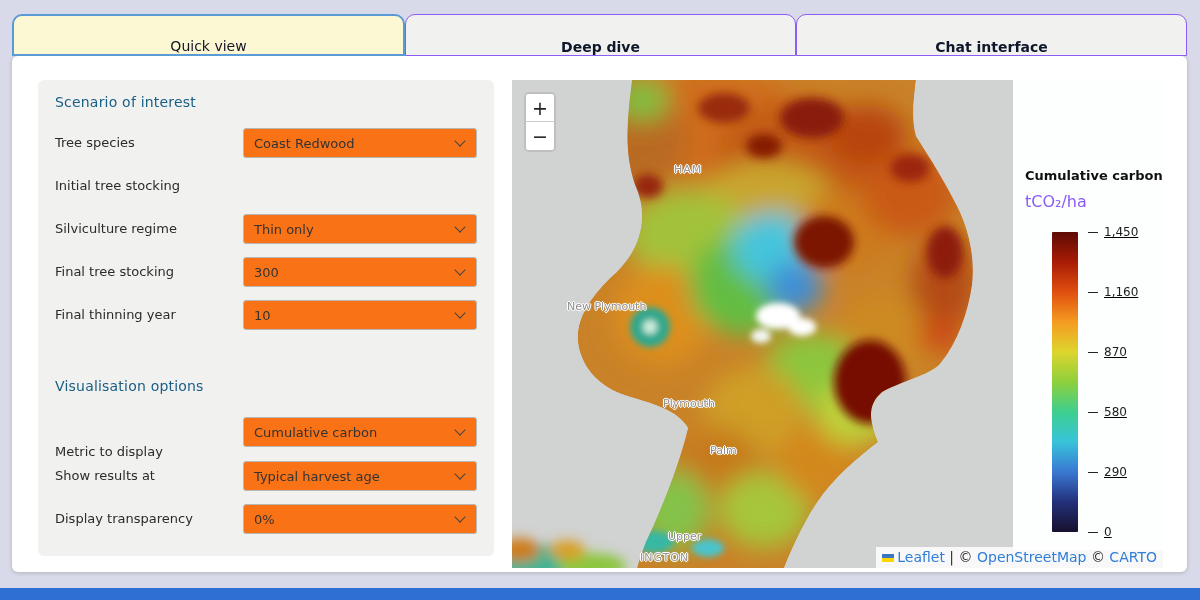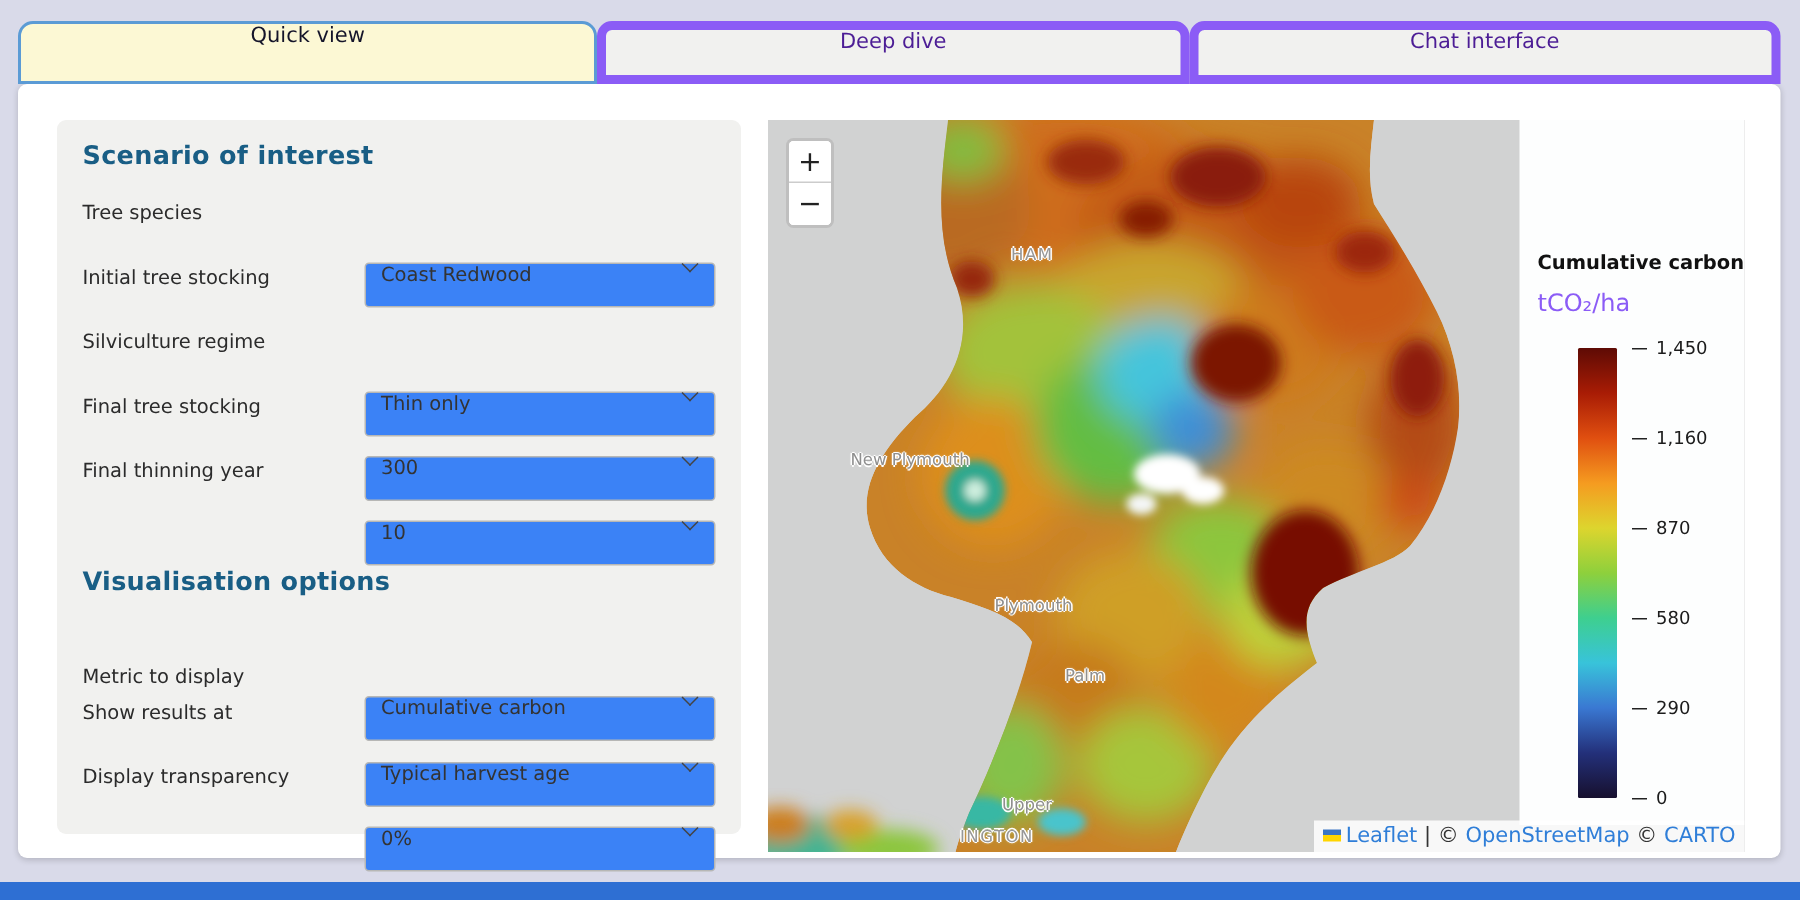--- a/index.html
+++ b/index.html
@@ -1,39 +1,39 @@
 <!DOCTYPE html>
 <html><head>
 <meta charset="utf-8">
 <style>
   * { margin:0; padding:0; box-sizing:border-box; }
   html,body { width:1200px; height:600px; }
   body { font-family:"DejaVu Sans","Liberation Sans",sans-serif; background:#d9dae9; position:relative; overflow:hidden; }
 
   
   .tabbar { position:absolute; left:12px; top:14px; width:1175px; height:42px; display:flex; z-index:5; }
-  .tab { flex:1; display:flex; align-items:flex-start; justify-content:center; font-size:14px;
+  .tab { flex:1; display:flex; align-items:flex-end; justify-content:center; font-size:14px;
          border-radius:10px 10px 0 0; cursor:pointer; }
-  .tab-inactive { background:#f1f1ef; border:6px solid #8b5cf6; color:#4c1d95; }
+  .tab-inactive { background:#f1f1ef; border:1px solid #8b5cf6; color:#0f172a;font-weight:bold; }
   .tab-active { background:#fcf8d4; border:2px solid #5b9bd5; color:#15152a; font-weight:500; z-index:6; }
 
   
   .card { position:absolute; left:12px; top:56px; width:1175px; height:516px; background:#ffffff;
           border-radius:6px; box-shadow:0 1px 4px rgba(0,0,0,0.18); z-index:4; }
 
   
   .footer-bar { position:absolute; left:0; right:0; bottom:0; height:12px; background:#2e6fd3; }
 
   
   .panel { position:absolute; left:26px; top:24px; width:456px; height:476px; background:#f1f1ef; border-radius:6px; }
-  .panel h2 { position:absolute; left:17px; font-size:17px; font-weight:700; color:#195e85; letter-spacing:0.2px; }
+  .panel h2 { position:absolute; left:17px; font-size:14px; font-weight:400; color:#195e85; letter-spacing:0.2px; }
   .flabel { position:absolute; left:17px; font-size:13px; color:#2b2b2b; }
-  .select { position:absolute; left:205px; width:234px; height:30px; background:#3b82f6; border:1px solid #b7b7b5;
-            border-radius:3px; display:flex; justify-content:space-between;
-            padding:0 12px 0 10px; font-size:13px; color:#333; cursor:pointer;margin-top:47px; }
+  .select { position:absolute; left:205px; width:234px; height:30px; background:#f97316; border:1px solid #b7b7b5;
+            border-radius:3px; display:flex; align-items:center; justify-content:space-between;
+            padding:0 12px 0 10px; font-size:13px; color:#333; cursor:pointer; }
   .chev { width:8px; height:8px; border-right:1.6px solid #444; border-bottom:1.6px solid #444;
           transform:rotate(45deg); margin-top:-4px; flex:0 0 auto; }
 
   
   .map { position:absolute; left:500px; top:24px; width:651px; height:488px; background:#d1d2d2; overflow:hidden; }
   .map svg { position:absolute; left:0; top:0; }
 
   .plbl { position:absolute; font-size:11px; color:#8f8f8f;
           text-shadow:1px 0 0 #fff,-1px 0 0 #fff,0 1px 0 #fff,0 -1px 0 #fff,0 0 2px #fff; white-space:nowrap; }
   .caps { letter-spacing:1px; font-size:11px; color:#979797; }
@@ -43,21 +43,21 @@
           border:2px solid rgba(0,0,0,0.25); border-radius:5px; overflow:hidden; z-index:8; }
   .zoom-btn { width:100%; height:28px; display:flex; align-items:center; justify-content:center;
               font-size:19px; color:#222; background:#fff; cursor:pointer; }
   .zoom-btn:first-child { border-bottom:1px solid #ccc; }
 
   
   .legend { position:absolute; right:0; top:0; width:150px; height:470px; background:rgba(255,255,255,0.96); z-index:7; }
   .legend-title { position:absolute; left:12px; top:88px; font-size:13px; font-weight:700; color:#111; }
   .legend-unit { position:absolute; left:12px; top:112px; font-size:16px; color:#8b5cf6;text-align:right; }
   .colorbar { position:absolute; left:39px; top:152px; width:26px; height:300px; border-radius:1px; }
-  .tick { position:absolute; left:75px; height:16px; display:flex; align-items:center; }
+  .tick { position:absolute; left:75px; height:16px; display:flex; align-items:center;text-decoration:underline; }
   .tick-line { width:10px; border-top:1.5px solid #222; margin-right:6px; }
   .tick-text { font-size:12px; color:#1c1c1c; }
 
   
   .attrib { position:absolute; right:0; bottom:0; background:rgba(255,255,255,0.85); padding:2px 6px 3px 6px;
             font-size:14px; color:#333; z-index:9; white-space:nowrap; }
   .attrib .lnk { color:#2f7ed8; cursor:pointer; }
   .flag { display:inline-block; width:12px; height:8px; margin-right:3px; vertical-align:baseline;
           background:linear-gradient(to bottom,#3a75c4 0 50%,#ffd500 50% 100%); }
 </style>

